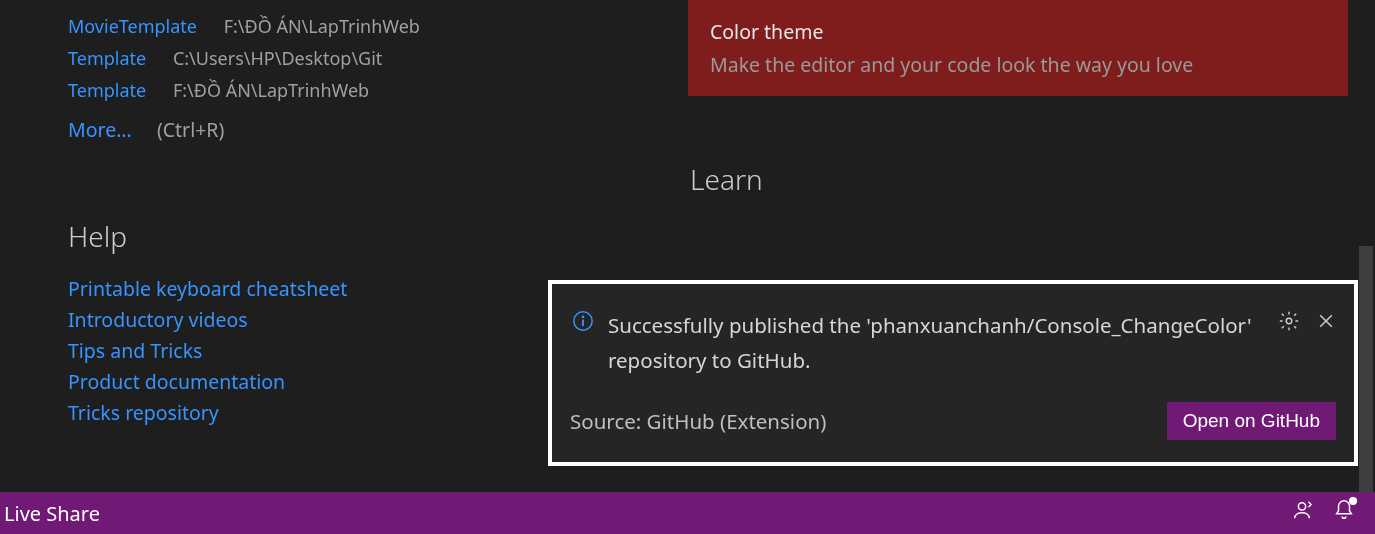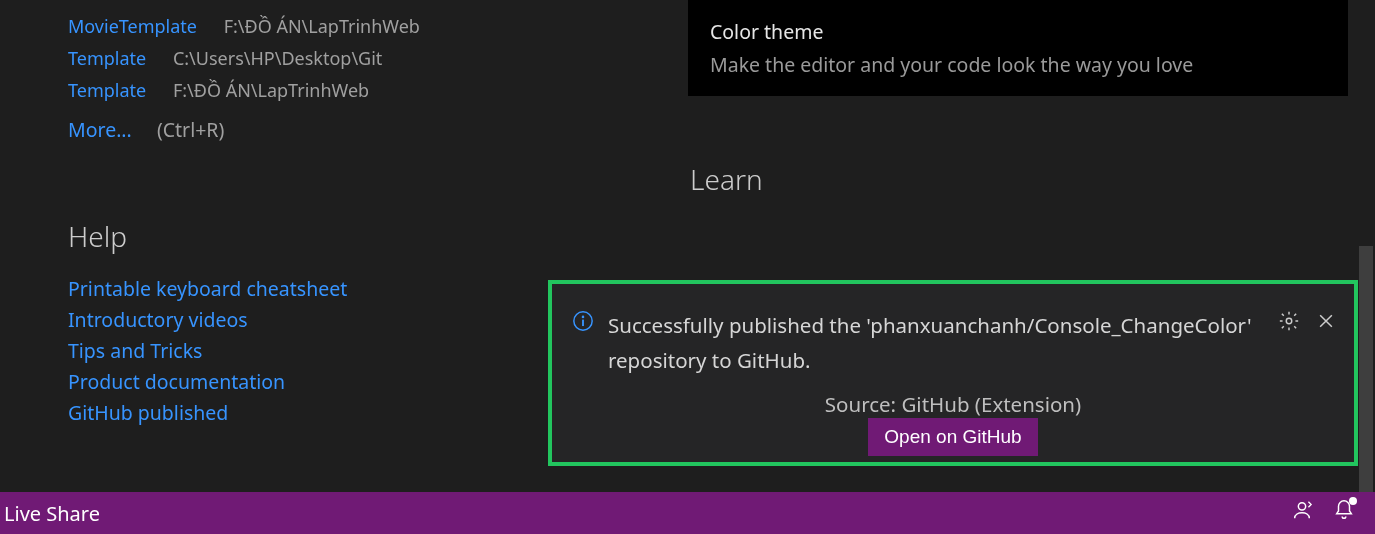--- a/index.html
+++ b/index.html
@@ -41,21 +41,21 @@
   color: #cccccc;
   margin-top: 74px;
   margin-bottom: 18px;
 }
 .help-links .link {
   display: block;
   font-size: 19.5px;
   line-height: 31px;
 }
 .card {
-  background: #000000;
+  background: #7f1d1d;
   padding: 18px 22px;
   margin-bottom: 8px;
   width: 660px;
 }
 .card-title {
   font-size: 19.5px;
   color: #e6e6e6;
   margin-bottom: 6px;
 }
 .card-sub {
@@ -70,21 +70,21 @@
   margin-bottom: 26px;
   margin-left: 2px;
 }
 .notification {
   position: absolute;
   left: 548px;
   top: 280px;
   width: 810px;
   height: 186px;
   background: #252526;
-  border: 4px solid #22c55e;
+  border: 4px solid #ffffff;
   padding: 24px 18px 18px 18px;
 }
 .notif-top {
   display: flex;
   align-items: flex-start;
 }
 .notif-icon {
   flex: 0 0 24px;
   margin-top: 2px;
   margin-left: 2px;
@@ -100,22 +100,21 @@
   display: flex;
   gap: 16px;
   align-items: center;
   margin-top: 2px;
 }
 .notif-actions-icons svg { cursor: pointer; }
 .notif-bottom {
   display: flex;
   justify-content: space-between;
   align-items: center;
-  margin-top: 12px;
-  flex-direction: column;
+  margin-top: 24px;
 }
 .notif-source {
   font-size: 20.5px;
   color: #bfbfbf;
 }
 .notif-btn {
   background: #701a75;
   color: #ffffff;
   border: none;
   padding: 8px 16px;
@@ -180,21 +179,21 @@
       <span class="link">More...</span>
       <span class="shortcut">(Ctrl+R)</span>
     </div>
 
     <div class="section-title">Help</div>
     <div class="help-links">
       <span class="link">Printable keyboard cheatsheet</span>
       <span class="link">Introductory videos</span>
       <span class="link">Tips and Tricks</span>
       <span class="link">Product documentation</span>
-      <span class="link">GitHub published</span>
+      <span class="link">Tricks repository</span>
     </div>
   </div>
 
   <div class="right-col">
     <div class="card">
       <div class="card-title">Color theme</div>
       <div class="card-sub">Make the editor and your code look the way you love</div>
     </div>
     <div class="learn-title">Learn</div>
   </div>

